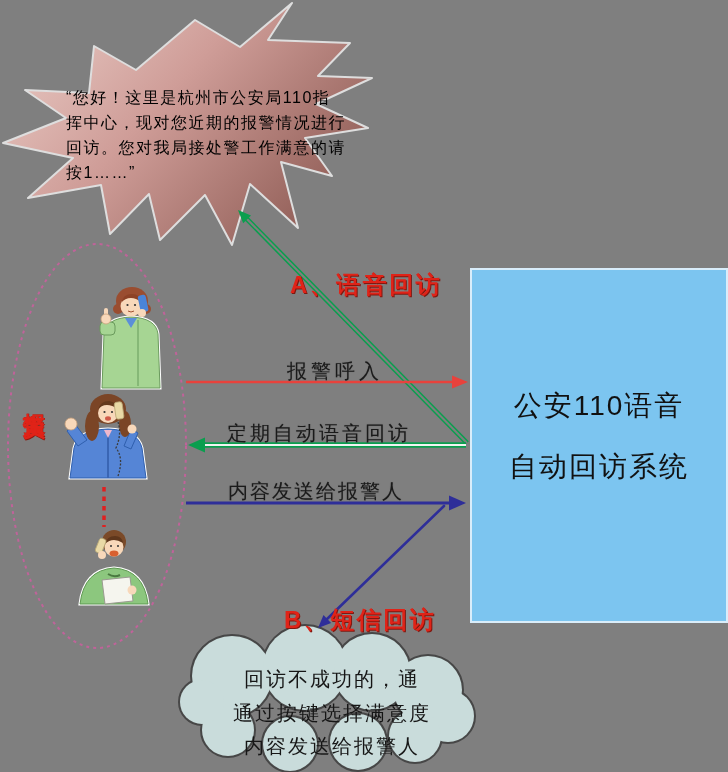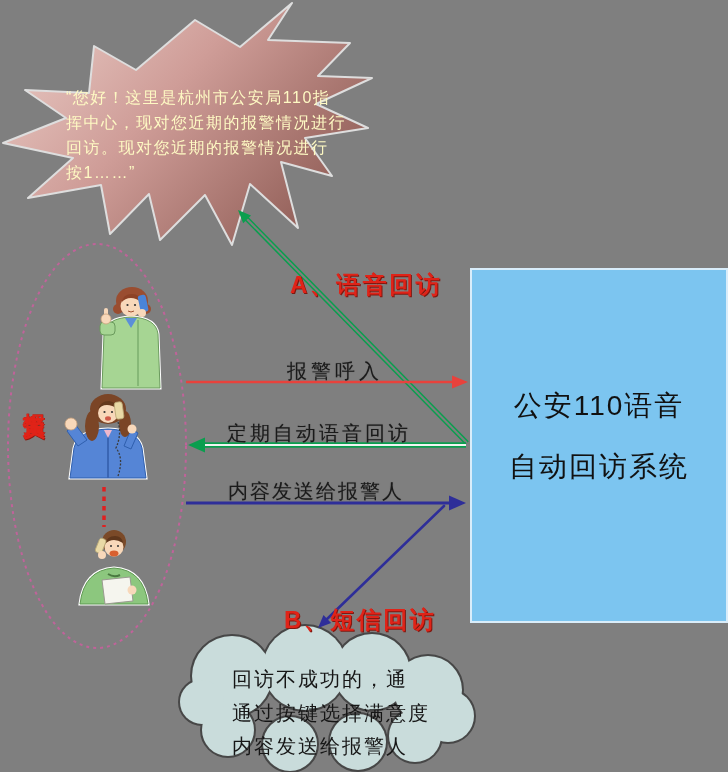--- a/index.html
+++ b/index.html
@@ -18,21 +18,21 @@
   }
   .system-line{
     position:absolute;left:0;width:100%;text-align:center;
     font-size:28px;font-weight:500;color:#111;letter-spacing:2px;white-space:nowrap;
   }
   .system-line.l1{top:117px;}
   .system-line.l2{top:178px;font-family:Liberation Serif, serif;}
 
   
   .burst-text{
-    left:66px;top:85px;width:300px;color:#fef9c3;
+    left:66px;top:85px;width:300px;color:#000000;
     font-size:16px;line-height:25px;letter-spacing:1.5px;white-space:nowrap;
   }
 
   
   .flow-title{
     color:#e02318;font-size:24px;font-weight:bold;letter-spacing:2.5px;
     text-shadow:1px 1px 0 #7e1810;white-space:nowrap;margin-top:40px;
   }
   .flow-title.a{left:290px;top:229px;}
   .flow-title.b{left:284px;top:564px;}
@@ -48,21 +48,21 @@
 
   
   .callers-label{
     left:19px;top:395px;color:#e02318;font-size:22px;font-weight:bold;
     writing-mode:vertical-rl;text-orientation:upright;letter-spacing:2px;
     text-shadow:0.5px 0.5px 0 #8a1a10;
   }
 
   
   .cloud-line{
-    position:absolute;left:232px;width:200px;
+    position:absolute;left:232px;width:200px;text-align:center;
     color:#161616;font-size:20px;letter-spacing:2px;white-space:nowrap;font-weight:500;
   }
   .cloud-line.c1{top:666px;}
   .cloud-line.c2{top:700px;}
   .cloud-line.c3{top:733px;}
 </style>
 </head>
 <body>
 
 <div class="stage">
@@ -195,21 +195,21 @@
 
     <g>
       <line x1="444" y1="506" x2="325" y2="621" stroke="#2e2e99" stroke-width="2.6" stroke-linecap="round"></line>
       <polygon points="318,628 331.1,623 323.5,615.1" fill="#2e2e99"></polygon>
     </g>
   </svg>
 
   <div class="abs burst-text">
     <div>“您好！这里是杭州市公安局110指</div>
     <div>挥中心，现对您近期的报警情况进行</div>
-    <div>回访。现对您近期的报警情况进行</div>
+    <div>回访。您对我局接处警工作满意的请</div>
     <div>按1……”</div>
   </div>
 
   <div class="abs flow-title a">A、语音回访</div>
   <div class="abs flow-title b">B、短信回访</div>
 
   <div class="abs arrow-label call-in">报警呼入</div>
   <div class="abs arrow-label periodic">定期自动语音回访</div>
   <div class="abs arrow-label keypress">内容发送给报警人</div>
 

